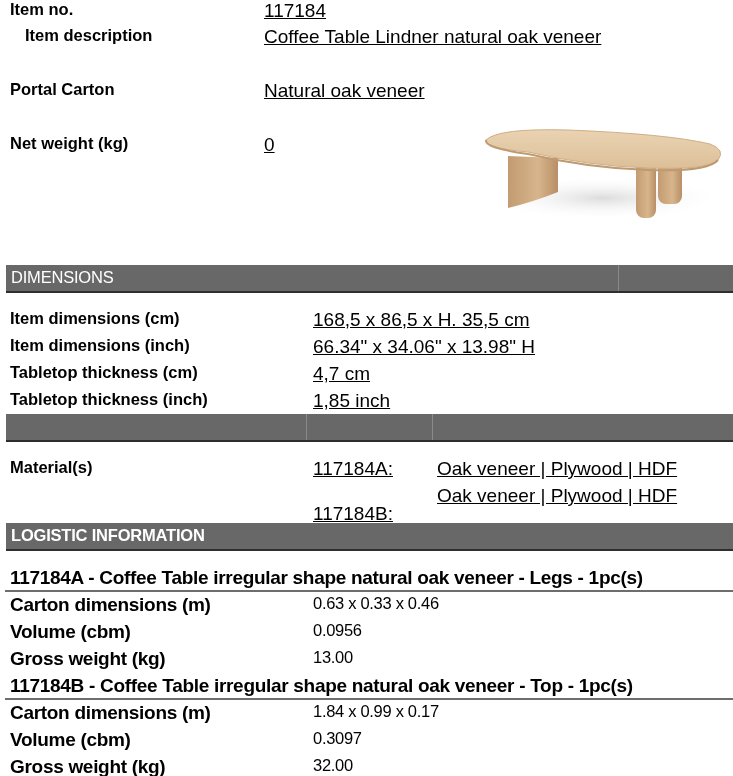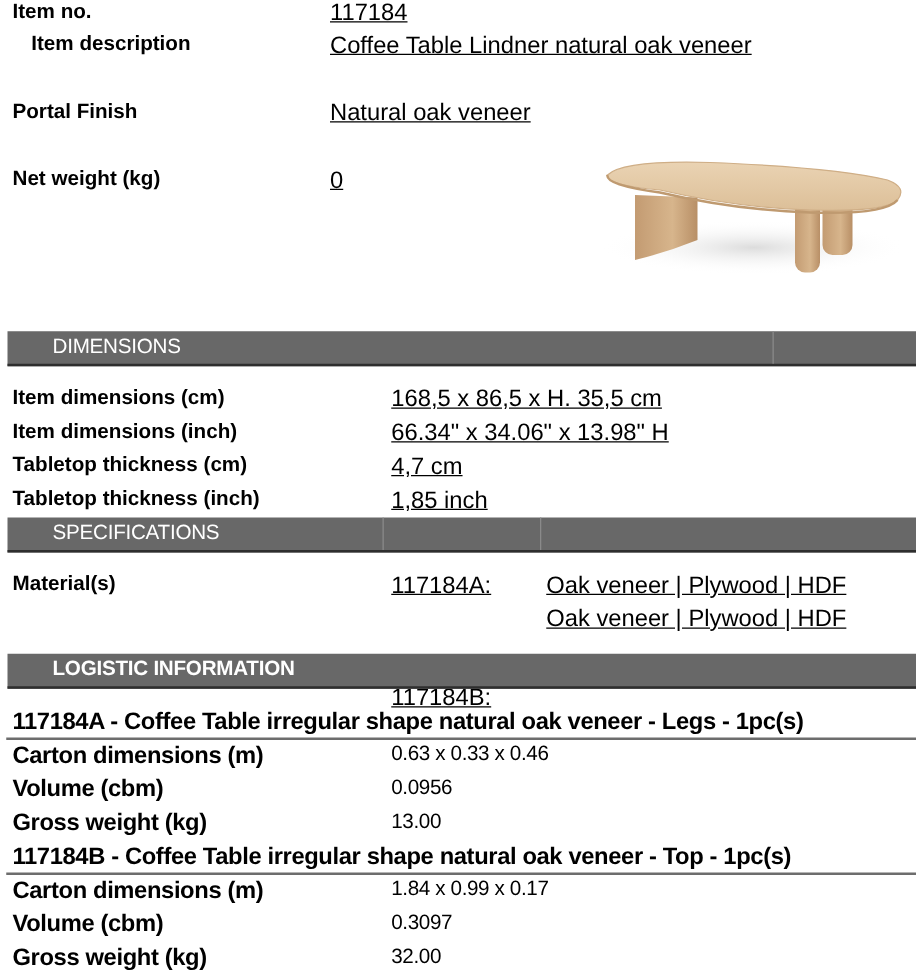--- a/index.html
+++ b/index.html
@@ -13,40 +13,40 @@
     .cond { font-size: 16.5px; letter-spacing: -0.3px; }
     .condb { font-weight: bold; font-size: 19px; letter-spacing: -0.3px; }
 
     .bar {
       position: absolute; left: 6px; width: 727px; height: 26px;
       background: #686868; border-bottom: 2px solid #2e2e2e;
       box-sizing: content-box;
     }
     .bar .title {
       position: absolute; left: 5px; top: 3px; color: #ffffff;
-      font-size: 16.5px; letter-spacing: -0.2px; margin-left: 31px;
+      font-size: 16.5px; letter-spacing: -0.2px;
     }
     .bar .div {
       position: absolute; top: 0; bottom: 0; width: 1px; background: #8a8a8a;
     }
     .rule { position: absolute; left: 5px; right: 0; height: 2px; background: #6d6d6d; }
 
     .product-image { position: absolute; left: 478px; top: 118px; width: 250px; height: 105px; }
   </style>
 </head>
 <body>
 
 <div>
   <span class="abs lbl" style="left:10px;top:0px;">Item no.</span>
   <span class="abs val" style="left:264px;top:0px;">117184</span>
 
   <span class="abs lbl" style="left:10px;top:26px;margin-left:15px;">Item description</span>
   <span class="abs val" style="left:264px;top:26px;">Coffee Table Lindner natural oak veneer</span>
 
-  <span class="abs lbl" style="left:10px;top:80px;">Portal Finish</span>
+  <span class="abs lbl" style="left:10px;top:80px;">Portal Carton</span>
   <span class="abs val" style="left:264px;top:80px;">Natural oak veneer</span>
 
   <span class="abs lbl" style="left:10px;top:134px;">Net weight (kg)</span>
   <span class="abs val" style="left:264px;top:134px;">0</span>
 </div>
 
 <svg class="product-image" viewBox="0 0 250 105" aria-label="Coffee table with irregular oval natural oak veneer top and three legs">
   <defs>
     <radialGradient id="shadow" cx="50%" cy="50%" r="50%">
       <stop offset="0%" stop-color="#d8d8d8" stop-opacity="0.9"></stop>
@@ -87,30 +87,29 @@
   <span class="abs val" style="left:313px;top:336px;">66.34" x 34.06" x 13.98" H</span>
 
   <span class="abs lbl" style="left:10px;top:363px;">Tabletop thickness (cm)</span>
   <span class="abs val" style="left:313px;top:363px;">4,7 cm</span>
 
   <span class="abs lbl" style="left:10px;top:390px;">Tabletop thickness (inch)</span>
   <span class="abs val" style="left:313px;top:390px;">1,85 inch</span>
 </div>
 
 <div class="bar" style="top:414px;">
-  <span class="title">SPECIFICATIONS</span>
   <span class="div" style="left:300px;"></span>
   <span class="div" style="left:426px;"></span>
 </div>
 
 <div>
   <span class="abs lbl" style="left:10px;top:458px;">Material(s)</span>
   <span class="abs val" style="left:313px;top:458px;">117184A:</span>
   <span class="abs val" style="left:437px;top:458px;">Oak veneer | Plywood | HDF</span>
-  <span class="abs val" style="left:313px;top:503px;margin-top:45px;">117184B:</span>
+  <span class="abs val" style="left:313px;top:503px;">117184B:</span>
   <span class="abs val" style="left:437px;top:485px;">Oak veneer | Plywood | HDF</span>
 </div>
 
 <div class="bar" style="top:523px;font-weight:bold;">
   <span class="title">LOGISTIC INFORMATION</span>
 </div>
 
 <div>
   <span class="abs condb" style="left:10px;top:567px;">117184A - Coffee Table irregular shape natural oak veneer - Legs - 1pc(s)</span>
   <div class="rule" style="top:590px;"></div>

